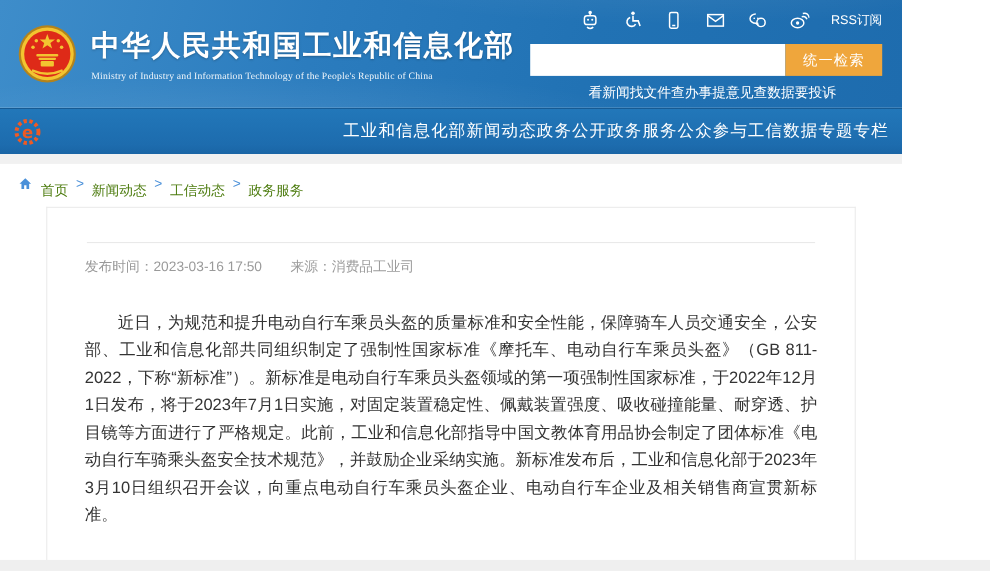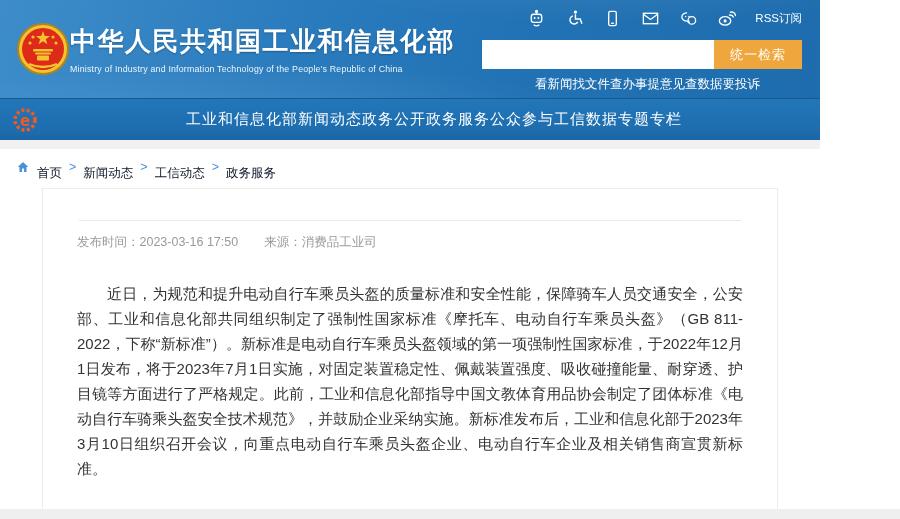--- a/index.html
+++ b/index.html
@@ -9,24 +9,24 @@
   .page { position:relative; width:820px; height:519px; }
 
   
   .header { position:relative; height:98px;
     background:linear-gradient(105deg,#3e8dca 0%,#2b7cbe 35%,#2172b4 65%,#1e6cae 100%); }
   .header:after { content:""; position:absolute; inset:0;
     background:radial-gradient(ellipse 600px 90px at 30% 120%, rgba(255,255,255,.10), transparent 60%),
                radial-gradient(ellipse 500px 70px at 75% -20%, rgba(255,255,255,.08), transparent 60%); }
   .brand { position:absolute; left:16px; top:22px; display:flex; align-items:center; z-index:2; }
   .emblem { width:54px; height:54px; display:block; }
-  .brand-text { color:#fff; }
+  .brand-text { margin-left:13px; color:#fff; }
   .brand-title { font-size:26px; font-weight:bold; letter-spacing:1.5px;
     text-shadow:0 1px 2px rgba(0,0,0,.25); white-space:nowrap; }
-  .brand-sub { font-size:8.8px; margin-top:5px; opacity:.92; letter-spacing:.2px; white-space:nowrap; }
+  .brand-sub { font-size:8.8px; margin-top:5px; opacity:.92; letter-spacing:.2px; white-space:nowrap;font-family:Liberation Serif, serif; }
 
   .topbar { position:absolute; right:18px; top:9px; display:flex; align-items:center;
     gap:19px; z-index:2; }
   .tb-icon { display:inline-flex; width:19px; height:19px; cursor:pointer; }
   .tb-icon svg { width:100%; height:100%; }
   .rss { color:#fff; font-size:11.5px; text-decoration:none; cursor:pointer; white-space:nowrap; }
 
   .search-row { position:absolute; right:18px; top:40px; width:320px; height:29px;
     display:flex; z-index:2; }
   .search-input { flex:1; height:29px; border:none; outline:none; background:#fff;
@@ -34,29 +34,29 @@
   .search-btn { width:88px; height:29px; border:none; background:#efa63c; color:#fff;
     font-size:13px; letter-spacing:1px; cursor:pointer; font-family:Liberation Serif, serif; }
 
   .quick-links { position:absolute; right:60px; top:76px; display:flex; z-index:2; }
   .quick-links a { color:#fff; font-size:12.5px; text-decoration:none; white-space:nowrap; cursor:pointer; }
 
   
   .nav { height:42px; background:linear-gradient(180deg,#2277b9 0%,#1d6cae 80%,#1a65a5 100%);
     display:flex; align-items:center; border-top:1px solid rgba(0,0,0,.12); }
   .nav-logo { width:30px; height:30px; margin-left:10px; display:inline-flex; cursor:pointer; }
-  .nav-items { flex:1; display:flex; justify-content:center; padding:0 12px 0 20px; }
+  .nav-items { flex:1; display:flex; justify-content:flex-end; padding:0 12px 0 20px; }
   .nav-items a { color:#fff; font-size:15px; text-decoration:none; letter-spacing:1px;
     white-space:nowrap; cursor:pointer; }
 
   
   .gray-strip { height:9px; background:#f1f1f1; }
   .breadcrumb { height:35px; display:flex; align-items:center; padding-left:16px;
     font-size:12.5px; color:#4a90d9; gap:7px; }
-  .breadcrumb a { color:#0f172a; text-decoration:none; cursor:pointer;margin-top:14px; }
+  .breadcrumb a { color:#4d7c0f; text-decoration:none; cursor:pointer;margin-top:14px; }
   .breadcrumb .sep { color:#4a90d9; }
   .home-icon { width:14px; height:14px; display:inline-flex; }
 
   
   .article-box { margin:4px 42px 0 42px; background:#fff; border:1px solid #ececec;
     border-bottom:none; padding:18px 34px 0 34px; height:370px; }
   .article-title { text-align:center; font-size:20px; font-weight:bold; color:#1f1f1f;
     line-height:34px; padding:0 10px; }
   .meta-divider { border-top:1px solid #e9e9e9; margin:13px 2px 0 2px; }
   .article-meta { text-align:left; color:#9a9a9a; font-size:12.5px; padding:13px 0 30px 0; }

